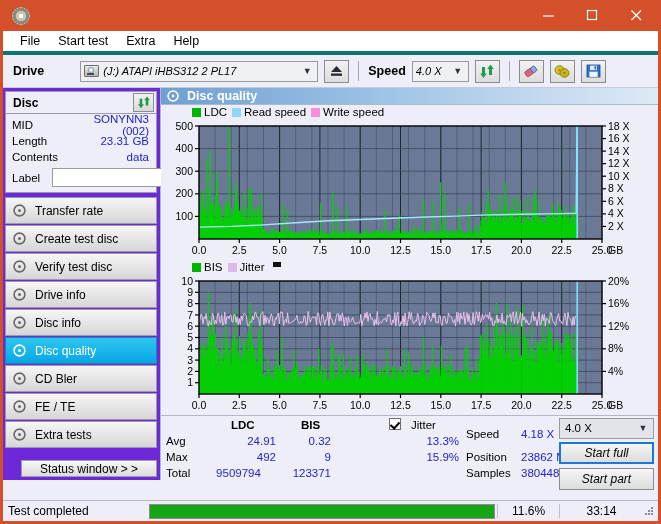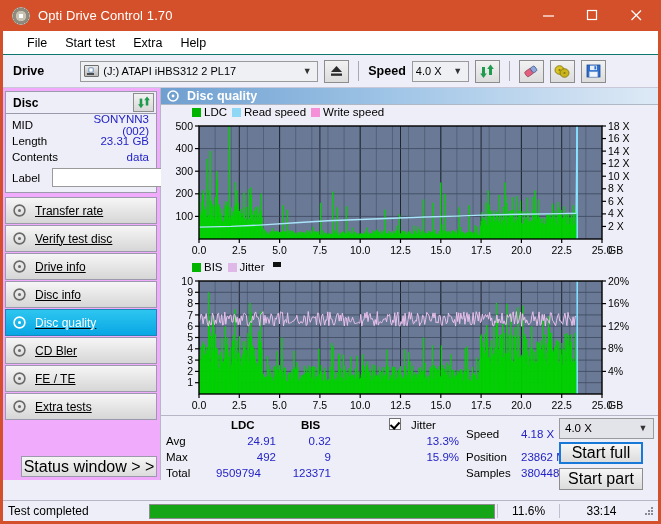--- a/index.html
+++ b/index.html
@@ -50,22 +50,22 @@
     display: flex; align-items: center; justify-content: center;
     color: #fff; font-size: 15px; line-height: 1;
   }
   .win-btn svg { display: block; }
 
   
   .menubar {
     height: 24px;
     background: #ffffff;
     display: flex; align-items: center;
-    padding-left: 15px;
-    border-bottom: 1px solid #0f766e;
+    padding-left: 8px;
+    border-bottom: 4px solid #0f766e;
   }
   .menu-item {
     font-size: 12.5px;
     color: #000;
     padding: 2px 9px;
   }
 
   
   .drivebar {
     height: 33px;
@@ -79,21 +79,21 @@
   .lbl-b { font-weight: bold; }
   .combo {
     height: 21px;
     background: #eef0f4;
     border: 1px solid #9a9a9a;
     display: flex; align-items: center;
     font-size: 11px; color: #000;
     padding: 0 2px 0 3px;
     position: relative;
   }
-  .combo .cv { flex: 1 1 auto; white-space: nowrap; overflow: hidden; }
+  .combo .cv { flex: 1 1 auto; white-space: nowrap; overflow: hidden; font-style: italic; }
   .chev {
     width: 16px; text-align: center;
     font-size: 9px; color: #333;
   }
   .drive-combo { width: 238px; margin-left: 30px; }
   .drive-combo .drv-ico {
     width: 15px; height: 12px; margin-right: 4px;
     flex: 0 0 auto;
     background: linear-gradient(#e9e9e9, #b8b8b8);
     border: 1px solid #6d6d6d; border-radius: 1px;
@@ -117,21 +117,21 @@
   .speed-combo { width: 57px; }
   .sep { width: 1px; height: 20px; background: #a9a9b5; margin: 0 3px; }
 
   
   .body {
     display: flex;
     height: 392px;
   }
   .leftcol {
     width: 158px;
-    background: #f0abfc;
+    background: #6d28d9;
     padding: 0;
     border-right: 1px solid #b6b6c6;
     display: flex; flex-direction: column;
   }
 
   
   .disc-panel { border: 1px solid #9a9aac; margin: 3px 3px 0 2px; background: #eeeef8; }
   .disc-head {
     height: 22px; display: flex; align-items: center;
     border-bottom: 1px solid #9a9aac;
@@ -162,21 +162,21 @@
     border: 1px solid #8d8d8d;
     display: flex; align-items: center; justify-content: center;
   }
   .cd-glyph {
     width: 15px; height: 15px; border-radius: 50%;
     background: radial-gradient(circle, #ffffff 0 16%, #d8d86a 17% 42%, #b9b94a 43% 72%, #e9e99a 73% 88%, #8f8f30 89% 100%);
     border: 1px solid #7d7d30;
   }
 
   
-  .sidebtns { margin: 4px 3px 8px 2px; text-decoration: underline; }
+  .sidebtns { margin: 4px 3px 8px 2px; }
   .sbtn {
     height: 27px; margin-bottom: 1px;
     background: linear-gradient(#f6f6f6, #d6d6d6);
     border: 1px solid #9a9aac;
     display: flex; align-items: center;
     padding-left: 7px;
     font-size: 12px; color: #000;
   }
   .sbtn.active {
     background: linear-gradient(#2ec6f0, #08a6e4);
@@ -184,21 +184,21 @@
     border-color: #1a86b8;
   }
   .sbtn .ico { width: 19px; flex: 0 0 19px; display: flex; align-items: center; }
   .sbtn .txt { padding-left: 3px; }
   .left-spacer { flex: 1 1 auto; }
   .status-btn {
     height: 21px; margin: 3px 3px 3px 18px;
     background: linear-gradient(#f6f6f6, #dcdcdc);
     border: 1px solid #9a9aac;
     display: flex; align-items: center; justify-content: center;
-    font-size: 16px;
+    font-size: 12px;
   }
 
   
   .rightcol { flex: 1 1 auto; display: flex; flex-direction: column; background: #eeeef8; }
   .panel-head {
     height: 19px;
     background: linear-gradient(90deg, #6f9fd0 0%, #9ec4e6 45%, #dfeaf6 100%);
     display: flex; align-items: center;
     padding-left: 6px;
     border-bottom: 1px solid #b0b8c6;
@@ -233,25 +233,25 @@
     border: 1px solid #707070;
     display: inline-block; position: relative; vertical-align: -2px;
   }
   .chk::after {
     content: ""; position: absolute; left: 2px; top: 1px;
     width: 4px; height: 7px;
     border: solid #000; border-width: 0 2px 2px 0;
     transform: rotate(42deg);
   }
   .btn-full, .btn-part {
-    position: absolute; width: 84px; height: 22px;
+    position: absolute; width: 95px; height: 22px;
     background: linear-gradient(#f6f6f6, #dcdcdc);
     border: 1px solid #8d8d8d;
     display: flex; align-items: center; justify-content: center;
-    font-size: 16px; color: #000;
+    font-size: 12px; color: #000; font-style: italic;
   }
   .btn-full { border: 2px solid #1879d8; }
   .speed-sel {
     position: absolute; width: 95px; height: 21px;
     background: #e3e3ea; border: 1px solid #9a9a9a;
     display: flex; align-items: center;
     font-size: 11.5px; padding: 0 2px 0 5px;
   }
   .speed-sel .cv { flex: 1; }
 
@@ -276,21 +276,20 @@
   .grip { width: 12px; height: 12px; margin-right: 3px; position: relative; }
   .grip i { position: absolute; width: 2px; height: 2px; background: #8a8a96; }
 </style>
 </head>
 <body>
 
 <div id="app">
 
   <div class="titlebar">
     <div class="title-icon"></div>
-    <div class="title-text">Opti Drive Control 1.70</div>
     <div class="win-btns">
       <div class="win-btn">
         <svg width="13" height="13" viewBox="0 0 13 13">
             <line x1="1" y1="7" x2="12" y2="7" stroke="#fff" stroke-width="1.2"></line>
           </svg>
       </div>
       <div class="win-btn">
         <svg width="13" height="13" viewBox="0 0 13 13">
             <rect x="1.5" y="1.5" width="9" height="9" fill="none" stroke="#fff" stroke-width="1.2"></rect>
           </svg>
@@ -406,20 +405,29 @@
 
       <div class="sidebtns">
         <div class="sbtn">
           <span class="ico">
             <svg width="14" height="13" viewBox="0 0 14 13">
                 <circle cx="6.5" cy="6.5" r="5.4" fill="none" stroke="#6a6a6a" stroke-width="1.6"></circle>
                 <circle cx="6.5" cy="6.5" r="1.5" fill="#6a6a6a"></circle>
               </svg>
           </span>
           <span class="txt">Transfer rate</span>
+        </div>
+        <div class="sbtn">
+          <span class="ico">
+            <svg width="14" height="13" viewBox="0 0 14 13">
+                <circle cx="6.5" cy="6.5" r="5.4" fill="none" stroke="#6a6a6a" stroke-width="1.6"></circle>
+                <circle cx="6.5" cy="6.5" r="1.5" fill="#6a6a6a"></circle>
+              </svg>
+          </span>
+          <span class="txt">Create test disc</span>
         </div>
         <div class="sbtn">
           <span class="ico">
             <svg width="14" height="13" viewBox="0 0 14 13">
                 <circle cx="6.5" cy="6.5" r="5.4" fill="none" stroke="#6a6a6a" stroke-width="1.6"></circle>
                 <circle cx="6.5" cy="6.5" r="1.5" fill="#6a6a6a"></circle>
               </svg>
           </span>
           <span class="txt">Verify test disc</span>
         </div>

